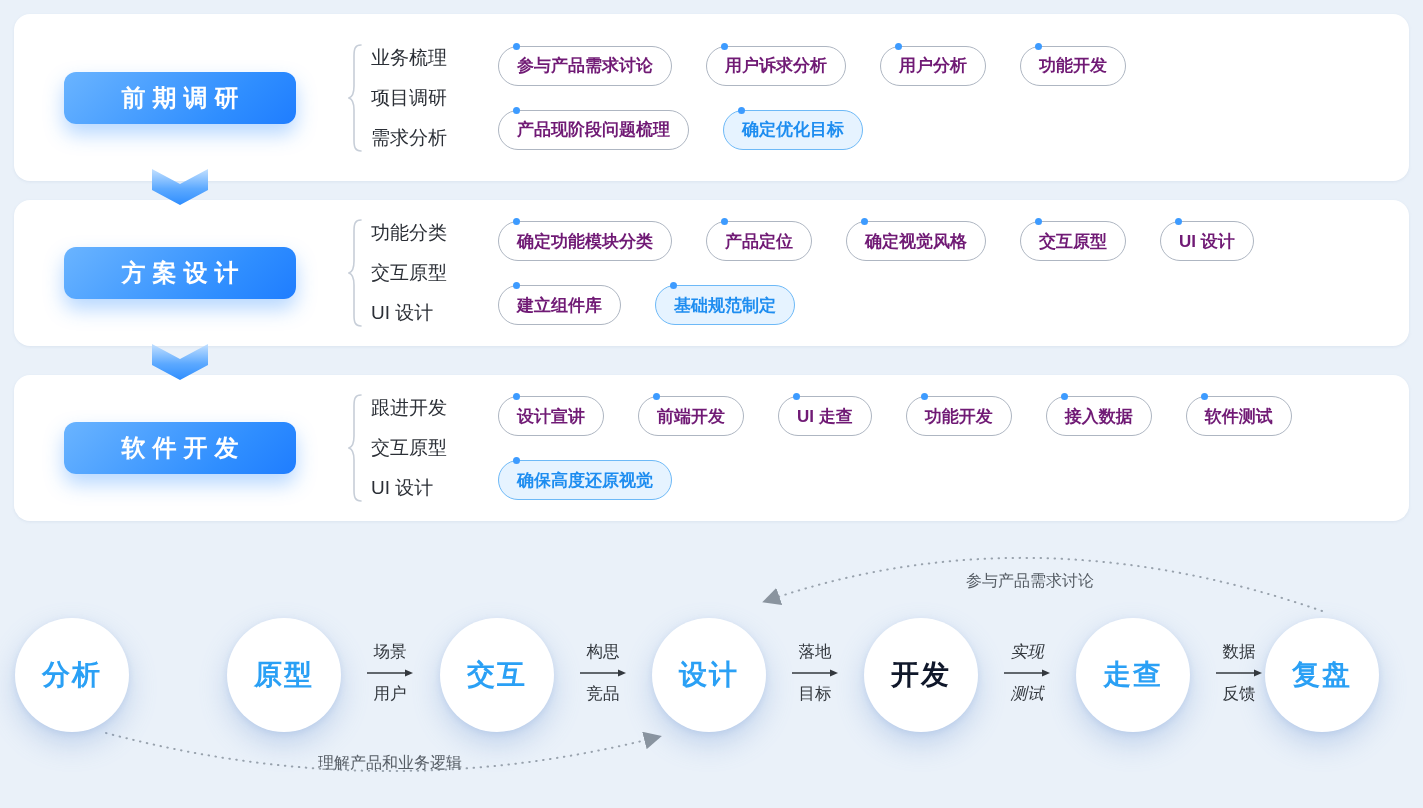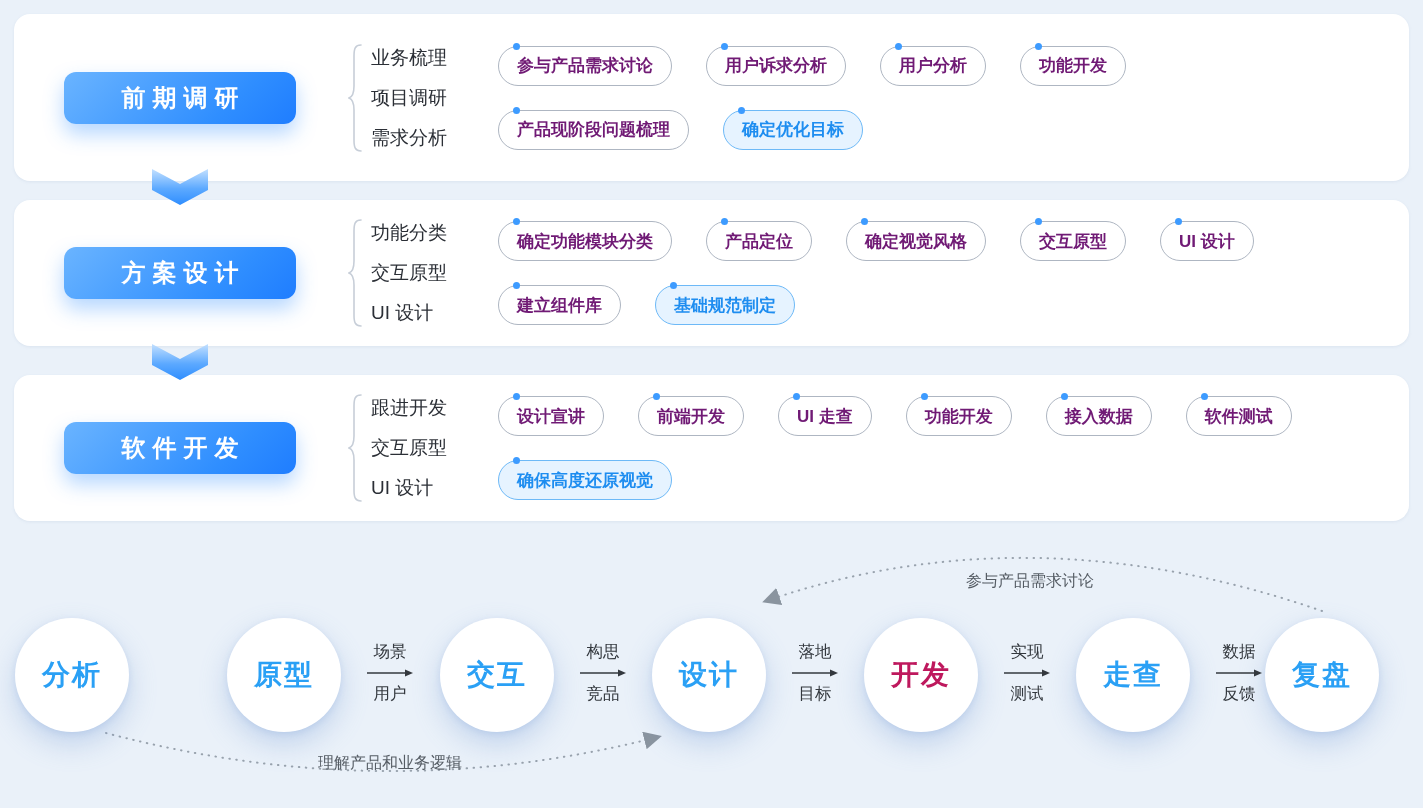--- a/index.html
+++ b/index.html
@@ -51,21 +51,21 @@
   .flow{position:absolute;left:0;top:545px;width:1423px;height:263px;}
   .curves{position:absolute;left:0;top:0;pointer-events:none;}
   .curves .dotted{fill:none;stroke:#98a2ad;stroke-width:2;stroke-linecap:round;stroke-dasharray:.5 6.5;}
   .loop-label{position:absolute;text-align:center;font-size:16px;color:#555c64;}
   .node{
     position:absolute;top:73px;width:114px;height:114px;border-radius:50%;background:#ffffff;
     box-shadow:0 12px 28px rgba(110,150,210,.32),0 2px 6px rgba(110,150,210,.18);
     display:flex;align-items:center;justify-content:center;
   }
   .node-label{font-size:28px;font-weight:700;color:#2aa0f5;letter-spacing:2px;}
-  .node-label.dark{color:#be185d;}
+  .node-label.dark{color:#0f172a;}
   .edge{
     position:absolute;top:96px;width:100px;display:flex;flex-direction:column;
     align-items:center;gap:5px;
   }
   .edge-text{font-size:16.5px;color:#33383e;}
   .edge-arrow line{stroke:#33383e;stroke-width:1.7;}
   .edge-arrow path{fill:#33383e;}
 </style>
 </head>
 <body>
@@ -273,21 +273,21 @@
     <span class="edge-text">竞品</span>
   </div>
   <div class="edge" style="left:765px;">
     <span class="edge-text">落地</span>
     <svg class="edge-arrow" width="48" height="10" viewBox="0 0 48 10">
         <line x1="1" y1="5" x2="39" y2="5"></line>
         <path d="M39 1.5 L47 5 L39 8.5 Z"></path>
       </svg>
     <span class="edge-text">目标</span>
   </div>
-  <div class="edge" style="left:977px;">
+  <div class="edge" style="left:977px;font-style:italic;">
     <span class="edge-text">实现</span>
     <svg class="edge-arrow" width="48" height="10" viewBox="0 0 48 10">
         <line x1="1" y1="5" x2="39" y2="5"></line>
         <path d="M39 1.5 L47 5 L39 8.5 Z"></path>
       </svg>
     <span class="edge-text">测试</span>
   </div>
   <div class="edge" style="left:1189px;">
     <span class="edge-text">数据</span>
     <svg class="edge-arrow" width="48" height="10" viewBox="0 0 48 10">

